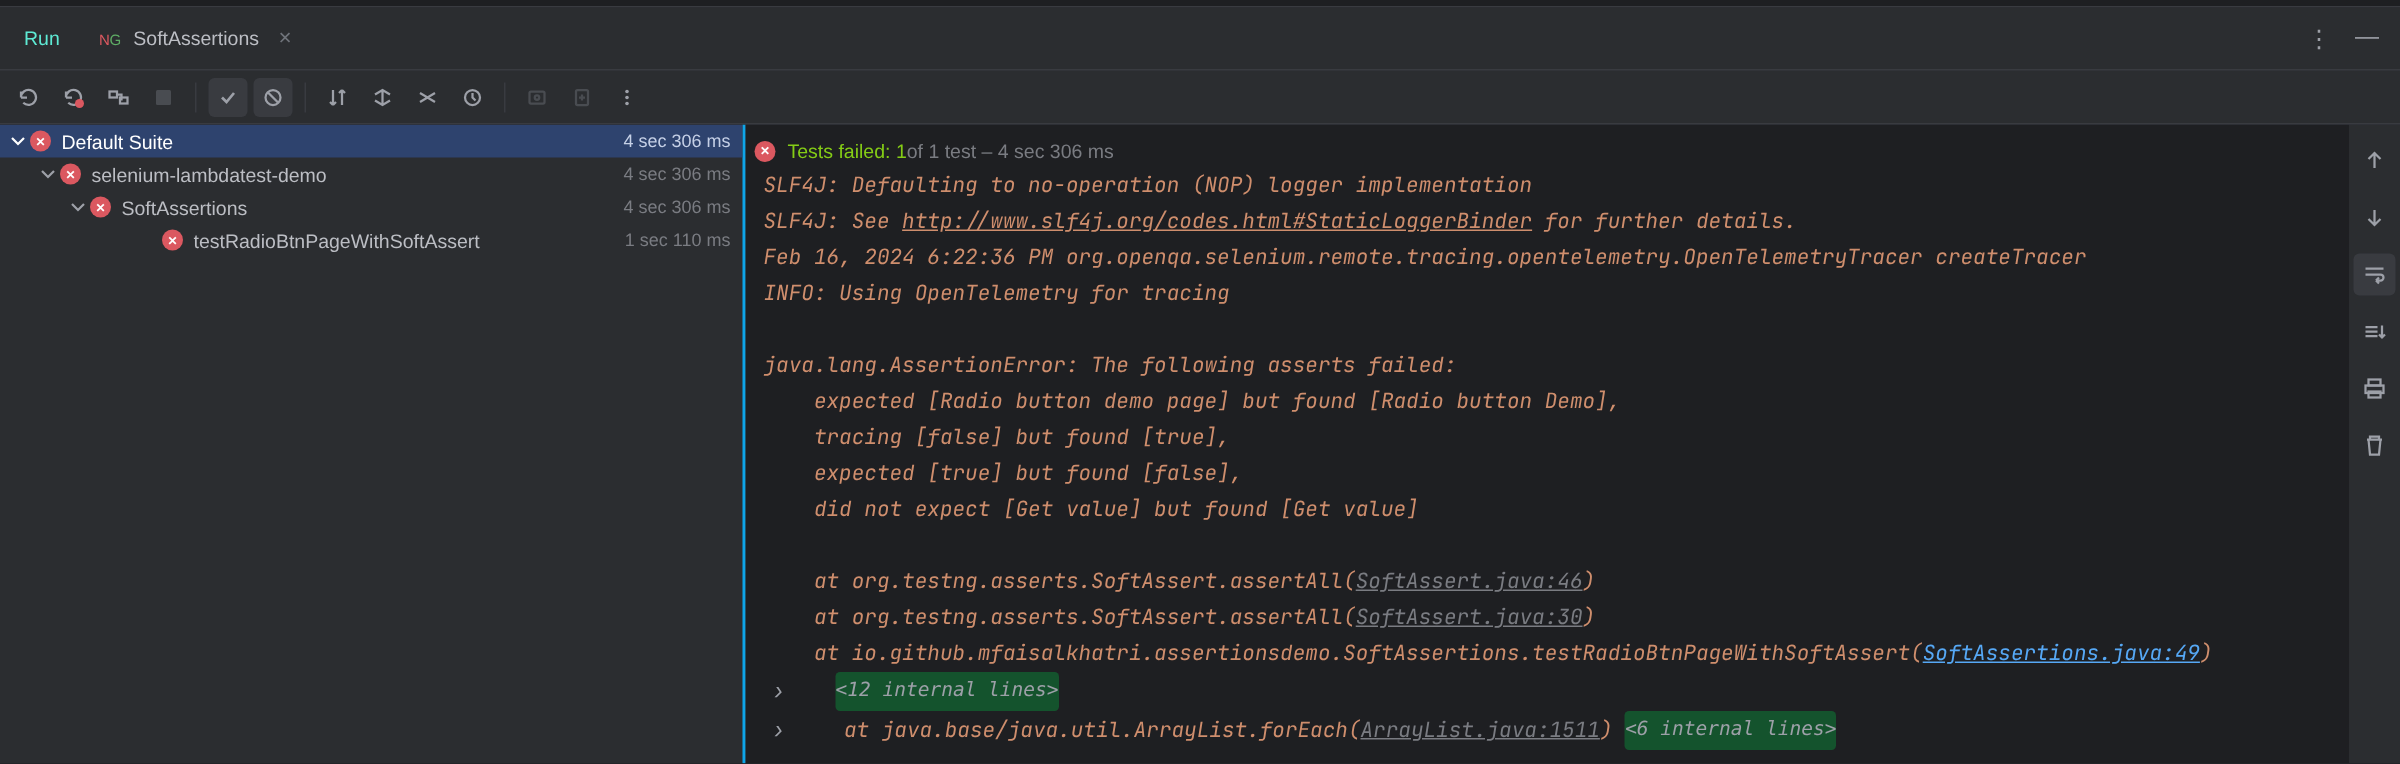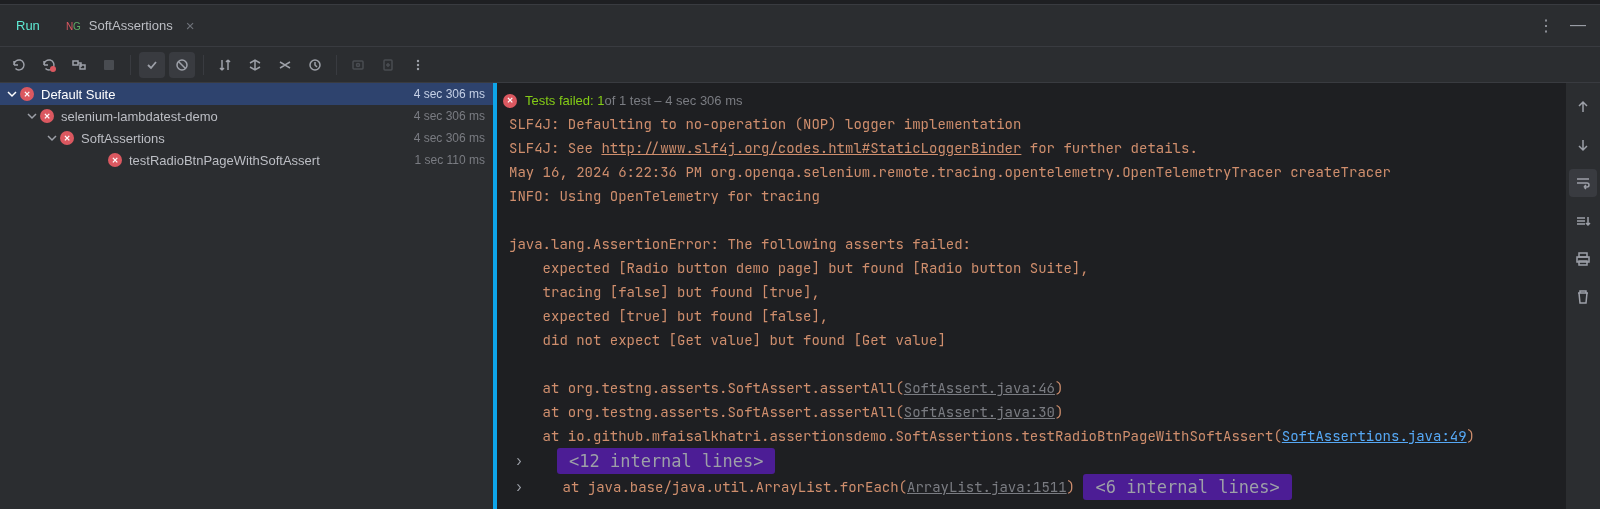--- a/index.html
+++ b/index.html
@@ -48,21 +48,21 @@
   display: flex; align-items: center; justify-content: center;
   color: #9da0a8; cursor: pointer; border-radius: 4px;
 }
 .tool-btn.disabled { opacity: 0.45; }
 .tool-sep { width: 1px; height: 20px; background: #393b40; margin: 0 4px; }
 .tool-btn.boxed { background: #393b40; }
 .main-area { flex: 1; display: flex; overflow: hidden; }
 .test-tree {
   width: 497px;
   background: #2b2d30;
-  border-right: 4px solid #0ea5e9;
+  border-right: 2px solid #0ea5e9;
   overflow-y: auto;
 }
 .tree-row {
   display: flex;
   align-items: center;
   height: 22px;
   padding-right: 8px;
   cursor: pointer;
 }
 .tree-row.selected { background: #2e436e; color: #fff; }
@@ -99,31 +99,32 @@
   display: flex; align-items: center; justify-content: center;
 }
 .status-line .fail-icon::after { content: "✕"; color: #fff; font-size: 8px; font-weight: bold; }
 .fail-text { color: #84cc16; }
 .console-line {
   font-family: "JetBrains Mono", Menlo, Consolas, monospace;
   font-size: 14px;
   line-height: 24px;
   white-space: pre;
   padding-left: 12px;
+  font-style: italic;
 }
 .c-orange { color: #cf8e6d; }
 .c-underline { text-decoration: underline; color: #cf8e6d; }
 .c-link { color: #56a8f5; text-decoration: underline; }
 .c-greylink { color: #7a7c82; text-decoration: underline; }
 .fold-row { display: flex; align-items: center; }
 .fold-chev { width: 20px; color: #9da0a8; text-align: center; }
 .fold-tag {
-  background: #4c1d95; color: #9da0a8;
-  padding: 1px 12px; border-radius: 3px;
-  font-family: monospace; font-size: 17px;
+  background: #14532d; color: #9da0a8;
+  padding: 1px 0; border-radius: 3px;
+  font-family: monospace; font-size: 13px;
 }
 .side-gutter {
   width: 34px;
   background: #2b2d30;
   display: flex; flex-direction: column; align-items: center;
   padding-top: 10px; gap: 10px;
 }
 .gutter-btn {
   width: 28px; height: 28px;
   display: flex; align-items: center; justify-content: center;
@@ -276,25 +277,25 @@
 
   <div class="console-wrap">
     <div class="console">
       <div class="status-line">
         <span class="fail-icon"></span>
         <span class="fail-text">Tests failed: 1</span>
         <span> of 1 test – 4 sec 306 ms</span>
       </div>
       <div class="console-line c-orange">SLF4J: Defaulting to no-operation (NOP) logger implementation</div>
       <div class="console-line"><span class="c-orange">SLF4J: See </span><a class="c-underline">http://www.slf4j.org/codes.html#StaticLoggerBinder</a><span class="c-orange"> for further details.</span></div>
-      <div class="console-line c-orange">May 16, 2024 6:22:36 PM org.openqa.selenium.remote.tracing.opentelemetry.OpenTelemetryTracer createTracer</div>
+      <div class="console-line c-orange">Feb 16, 2024 6:22:36 PM org.openqa.selenium.remote.tracing.opentelemetry.OpenTelemetryTracer createTracer</div>
       <div class="console-line c-orange">INFO: Using OpenTelemetry for tracing</div>
       <div class="console-line">&nbsp;</div>
       <div class="console-line c-orange">java.lang.AssertionError: The following asserts failed:</div>
-      <div class="console-line c-orange">    expected [Radio button demo page] but found [Radio button Suite],</div>
+      <div class="console-line c-orange">    expected [Radio button demo page] but found [Radio button Demo],</div>
       <div class="console-line c-orange">    tracing [false] but found [true],</div>
       <div class="console-line c-orange">    expected [true] but found [false],</div>
       <div class="console-line c-orange">    did not expect [Get value] but found [Get value]</div>
       <div class="console-line">&nbsp;</div>
       <div class="console-line"><span class="c-orange">    at org.testng.asserts.SoftAssert.assertAll(</span><a class="c-greylink">SoftAssert.java:46</a><span class="c-orange">)</span></div>
       <div class="console-line"><span class="c-orange">    at org.testng.asserts.SoftAssert.assertAll(</span><a class="c-greylink">SoftAssert.java:30</a><span class="c-orange">)</span></div>
       <div class="console-line"><span class="c-orange">    at io.github.mfaisalkhatri.assertionsdemo.SoftAssertions.testRadioBtnPageWithSoftAssert(</span><a class="c-link">SoftAssertions.java:49</a><span class="c-orange">)</span></div>
       <div class="console-line fold-row"><span class="fold-chev">›</span><span style="width:28px"></span><span class="fold-tag">&lt;12 internal lines&gt;</span></div>
       <div class="console-line fold-row"><span class="fold-chev">›</span><span class="c-orange">    at java.base/java.util.ArrayList.forEach(</span><a class="c-greylink">ArrayList.java:1511</a><span class="c-orange">) </span><span class="fold-tag">&lt;6 internal lines&gt;</span></div>
     </div>

